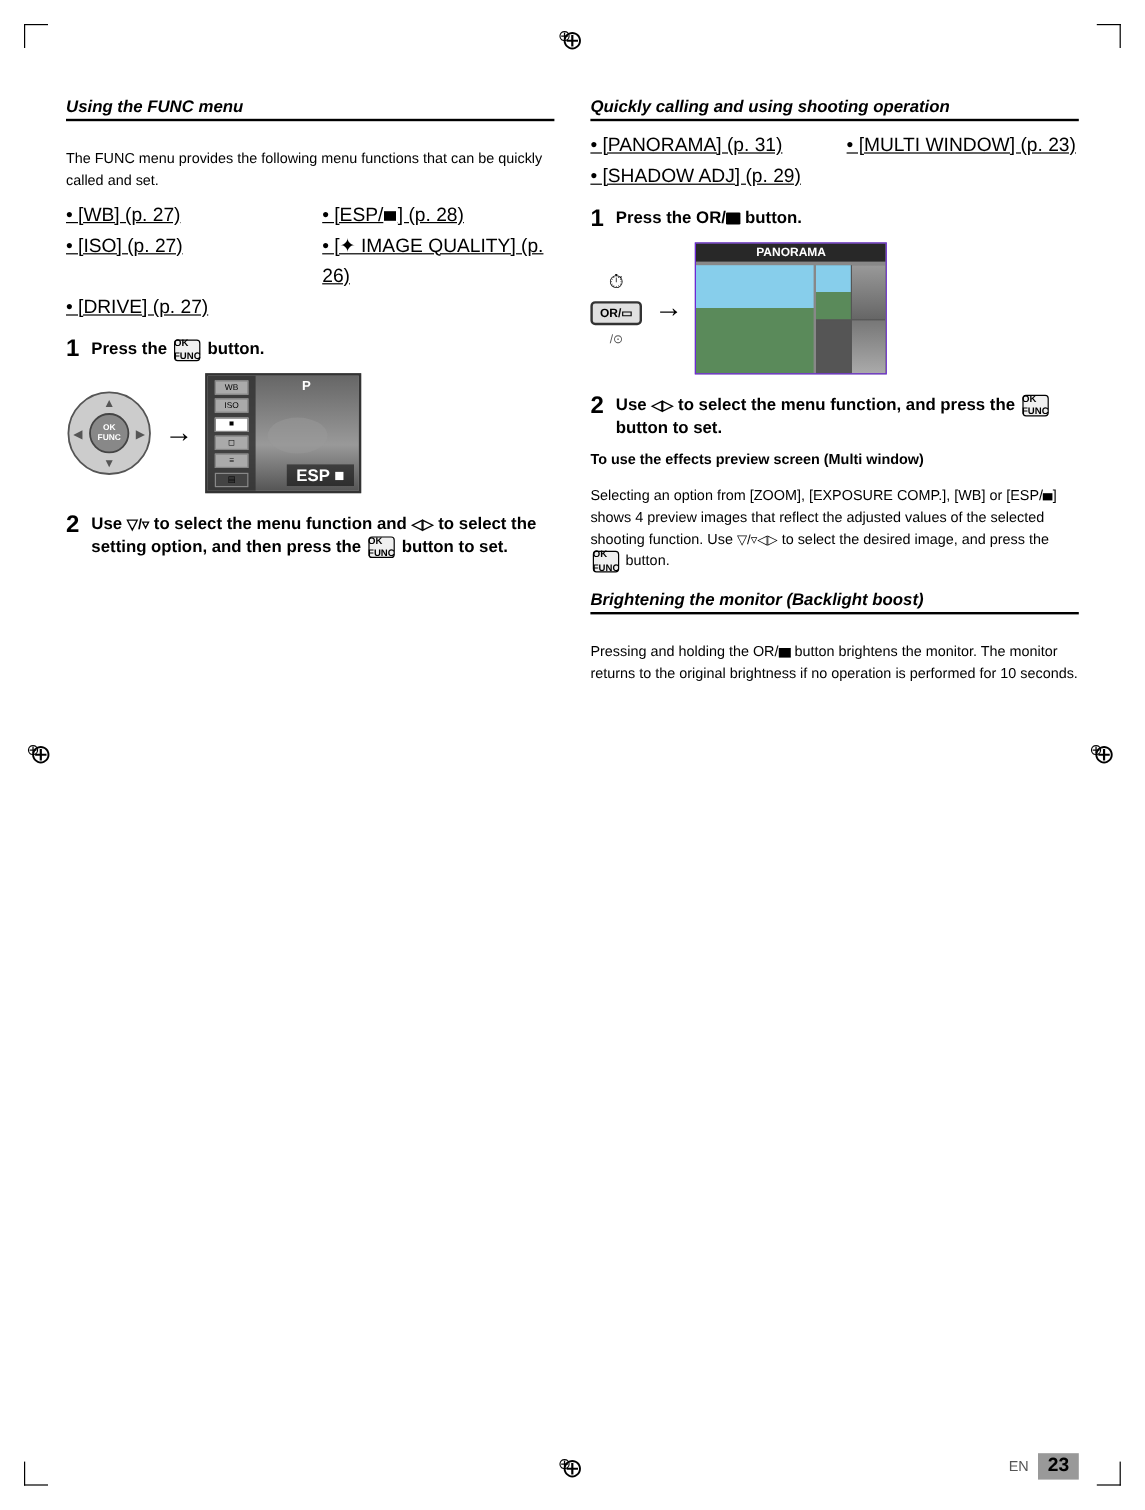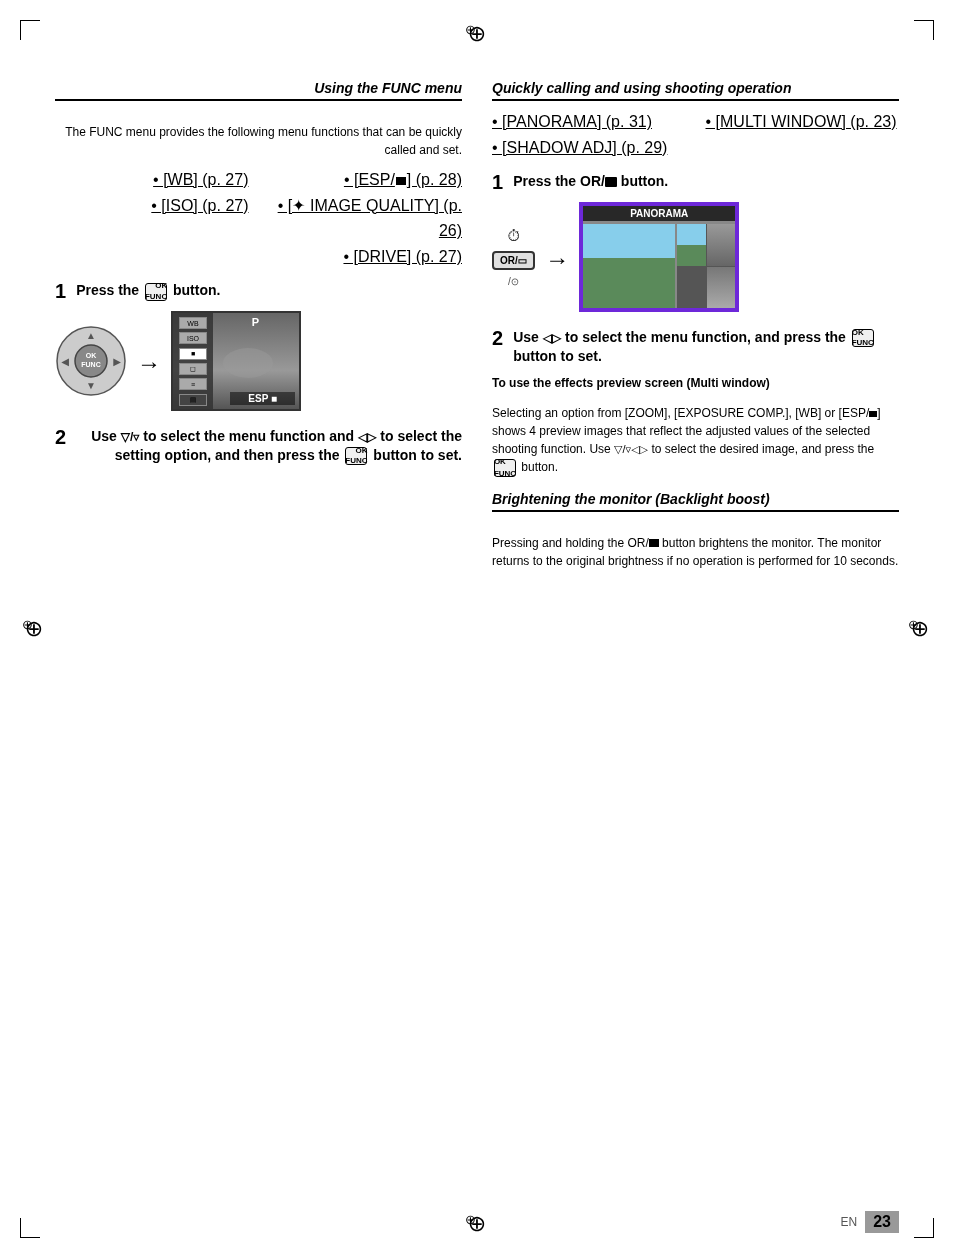--- a/index.html
+++ b/index.html
@@ -54,21 +54,20 @@
     }
 
     .two-col {
       display: flex;
       gap: 30px;
     }
 
     .col-left {
       flex: 1;
       min-width: 0;
-      text-align: right;
     }
 
     .col-right {
       flex: 1;
       min-width: 0;
     }
 
     .section-title {
       font-style: italic;
       font-weight: bold;
@@ -171,41 +170,41 @@
     }
 
     .menu-item-icon.selected {
       background: #fff;
     }
 
     .esp-label {
       position: absolute;
       bottom: 4px;
       right: 4px;
-      font-size: 10px;
+      font-size: 14px;
       font-weight: bold;
       color: #fff;
       background: rgba(0,0,0,0.5);
-      padding: 1px 18px;
+      padding: 1px 8px;
     }
 
     
     .or-btn-diagram {
       display: flex;
       align-items: center;
       gap: 10px;
       margin: 10px 0 16px 0;
     }
 
     
     .panorama-display {
       width: 160px;
       height: 110px;
       background: #888;
-      border: 4px solid #6d28d9;
+      border: 1px solid #6d28d9;
       position: relative;
       overflow: hidden;
     }
 
     .panorama-title-bar {
       background: rgba(30,30,30,0.9);
       color: #fff;
       font-size: 10px;
       font-weight: bold;
       text-align: center;

